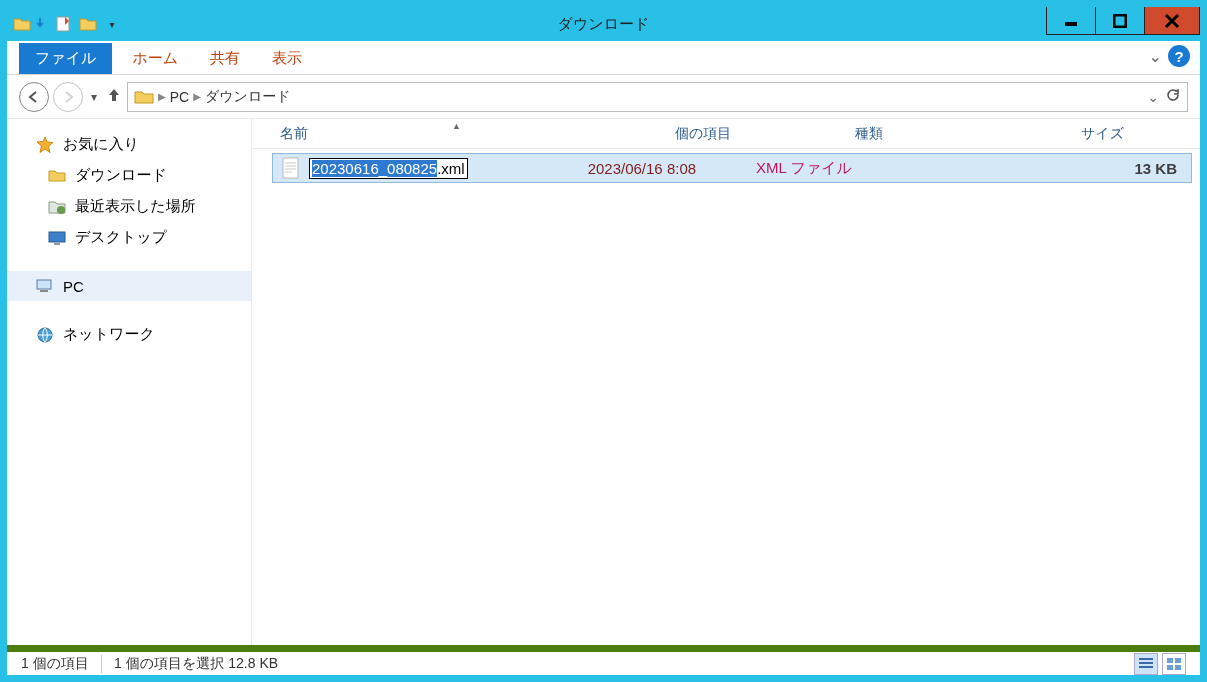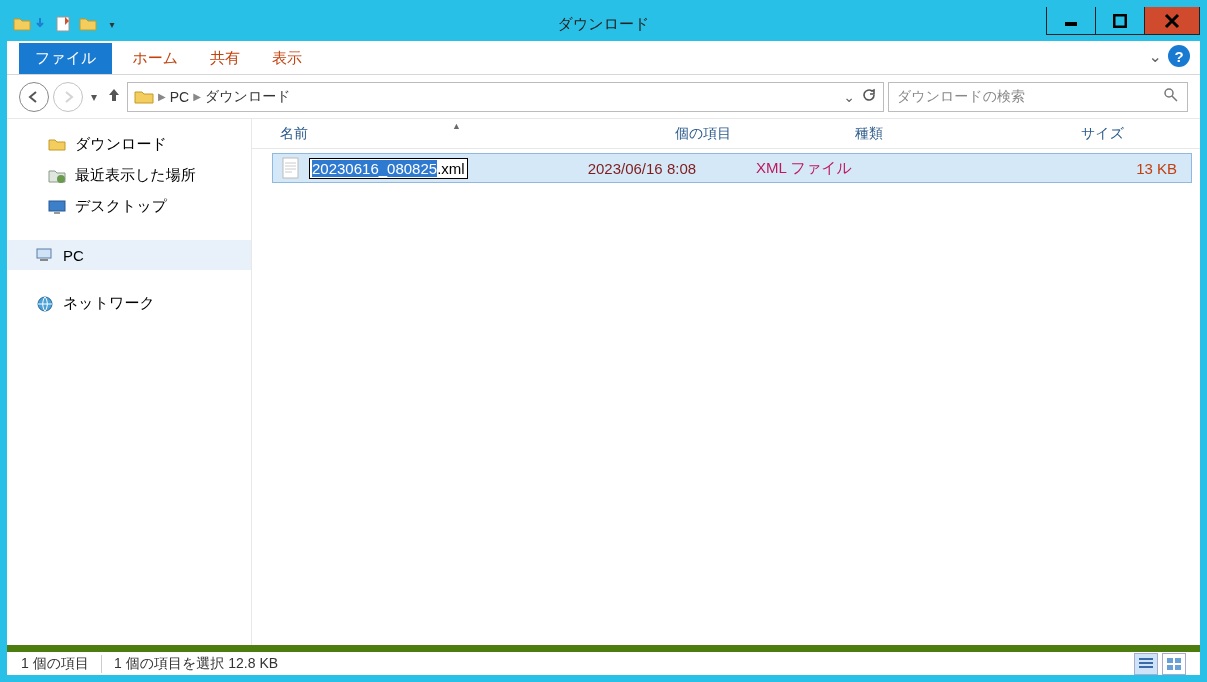--- a/index.html
+++ b/index.html
@@ -41,21 +41,21 @@
 .col.type { width: 175px; }
 .col.size { width: 110px; text-align: right; }
 .sort-ind { font-size: 9px; color: #6a6a6a; position: absolute; top: -4px; left: 180px; }
 .file-row { height: 30px; display: flex; align-items: center; background: #d5e8f8; border: 1px solid #8fb9e0; margin: 4px 8px 0 20px; padding-left: 8px; font-size: 15px; }
 .file-ico { width: 22px; height: 22px; margin-right: 6px; }
 .file-name-edit { border: 1px solid #000; padding: 1px 2px; background: #fff; display: inline-flex; align-items: center; }
 .fn-sel { background: #2f7ad1; color: #fff; }
 .fn-rest { color: #000; }
 .file-date { margin-left: 120px; color: #7f1d1d; }
 .file-type { margin-left: 60px; color: #be185d; }
-.file-size { margin-left: auto; margin-right: 14px; color: #c2410c; }
+.file-size { margin-left: auto; margin-right: 14px; color: #404040; font-weight: bold; }
 .status-bar { height: 30px; border-top: 7px solid #4d7c0f; display: flex; align-items: center; padding: 0 14px; font-size: 14px; color: #333; }
 .status-sep { width: 1px; height: 18px; background: #ccc; margin: 0 12px; }
 .view-toggles { margin-left: auto; display: flex; gap: 4px; }
 .view-btn { width: 24px; height: 22px; border: 1px solid #aac; display: flex; align-items: center; justify-content: center; }
 .view-btn.active { background: #cee3f7; }
 
 
 </style>
 </head>
 <body>
@@ -147,35 +147,34 @@
       <span class="addr-seg">ダウンロード</span>
       <div class="addr-right">
         <span style="color:#666;">⌄</span>
         <span>
           <svg width="16" height="16">
               <path d="M13 8a5 5 0 1 1-2-4l2-1v4h-4" fill="none" stroke="#555" stroke-width="1.6"></path>
             </svg>
         </span>
       </div>
     </div>
-    <div class="search-bar">
-      <span>ダウンロードの検索</span>
-      <span>
-        <svg width="16" height="16">
-            <circle cx="6" cy="6" r="4" fill="none" stroke="#777" stroke-width="1.5"></circle>
-            <path d="M9 9l5 5" stroke="#777" stroke-width="1.5"></path>
-          </svg>
-      </span>
-    </div>
   </div>
 
   <div class="body-area">
 
     <div class="sidebar">
       <div class="side-group">
+        <div class="side-item top">
+          <span class="side-ico">
+            <svg width="18" height="18">
+                <path d="M9 1l2 5 6 .5-4.5 4 1.5 6L9 13l-5 3.5L5.5 10 1 6l6-.5z" fill="#f4b12e" stroke="#c98a15"></path>
+              </svg>
+          </span>
+          <span>お気に入り</span>
+        </div>
         <div class="side-item">
           <span class="side-ico">
             <svg width="18" height="14">
                 <path d="M1 2h6l2 2h8v8H1z" fill="#f3cd5e" stroke="#c49a27"></path>
               </svg>
           </span>
           <span>ダウンロード</span>
         </div>
         <div class="side-item">
           <span class="side-ico">

